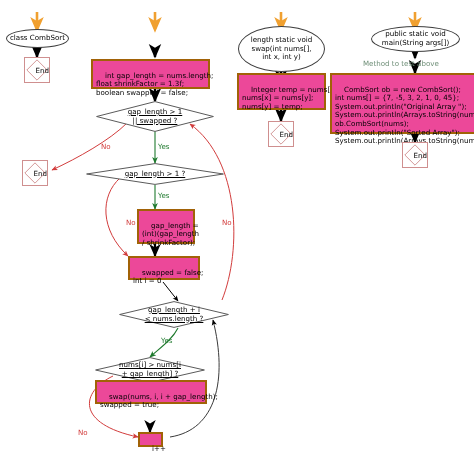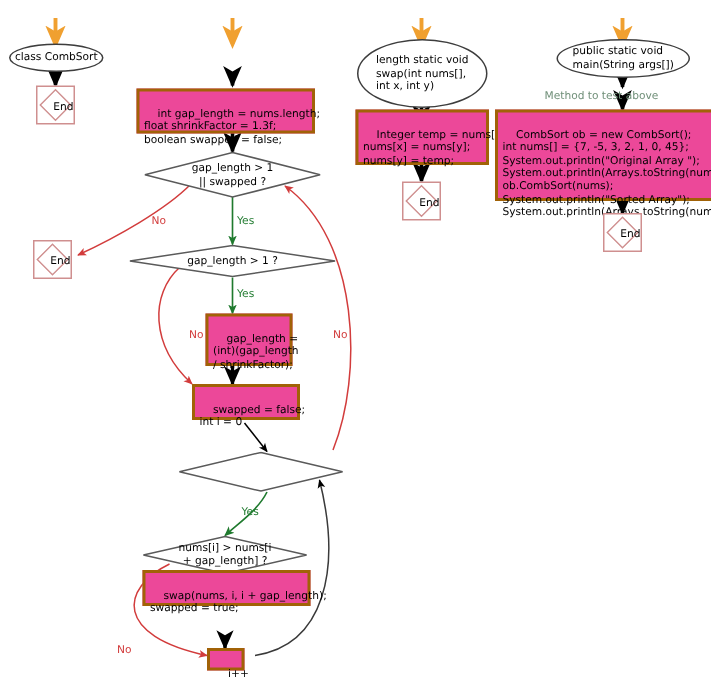--- a/index.html
+++ b/index.html
@@ -9,26 +9,26 @@
 
   .node{position:absolute;box-sizing:border-box;}
 
   
   .proc{border:2px solid #a16207;background:#ec4899;
         font-size:7.1px;line-height:8.6px;color:#000;
         padding:2px 3px;white-space:pre;}
 
   
   .oval{border:1px solid #3d3d3d;background:#ffffff;border-radius:50%;
-        display:flex;align-items:center;justify-content:center;
+        display:flex;align-items:center;justify-content:center;text-align:center;
         font-size:7.1px;line-height:8.6px;color:#000;white-space:pre;}
 
   
   .dia{display:flex;align-items:center;justify-content:center;text-align:center;
-       font-size:7.1px;line-height:8.6px;color:#000;white-space:pre;}
+       font-size:7.1px;line-height:8.6px;color:#000;white-space:pre;text-decoration:underline;}
   .dia .shape{position:absolute;left:0;top:0;width:100%;height:100%;}
   .dia .txt{position:relative;z-index:2;}
 
   
   .endbox{border:1px solid #cf8f8f;background:#ffffff;
           display:flex;align-items:center;justify-content:flex-end;}
   .endbox .dmd{position:absolute;left:0;top:0;width:100%;height:100%;}
   .endbox .lbl{position:relative;z-index:2;font-size:7.1px;color:#000;}
 
   .edgelbl{position:absolute;font-size:7.1px;line-height:8px;white-space:nowrap;}
@@ -151,20 +151,22 @@
 
   <div class="node proc" style="left:128px;top:256px;width:72px;height:24px;">
     <span>swapped = false;
 int i = 0</span>
   </div>
 
   <div class="node dia" style="left:119px;top:301px;width:110px;height:27px;">
     <svg class="shape" viewBox="0 0 110 27">
       <polygon points="55,0.6 109.4,13.5 55,26.4 0.6,13.5" fill="#fff" stroke="#5a5a5a" stroke-width="1"></polygon>
     </svg>
+    <span class="txt">gap_length + i
+&lt; nums.length ?</span>
   </div>
   <div class="edgelbl lbl-yes" style="left:161px;top:337px;">Yes</div>
 
   <div class="node dia" style="left:95px;top:357px;width:110px;height:26px;">
     <svg class="shape" viewBox="0 0 110 26">
       <polygon points="55,0.6 109.4,13 55,25.4 0.6,13" fill="#fff" stroke="#5a5a5a" stroke-width="1"></polygon>
     </svg>
     <span class="txt">nums[i] &gt; nums[i
 + gap_length] ?</span>
   </div>

